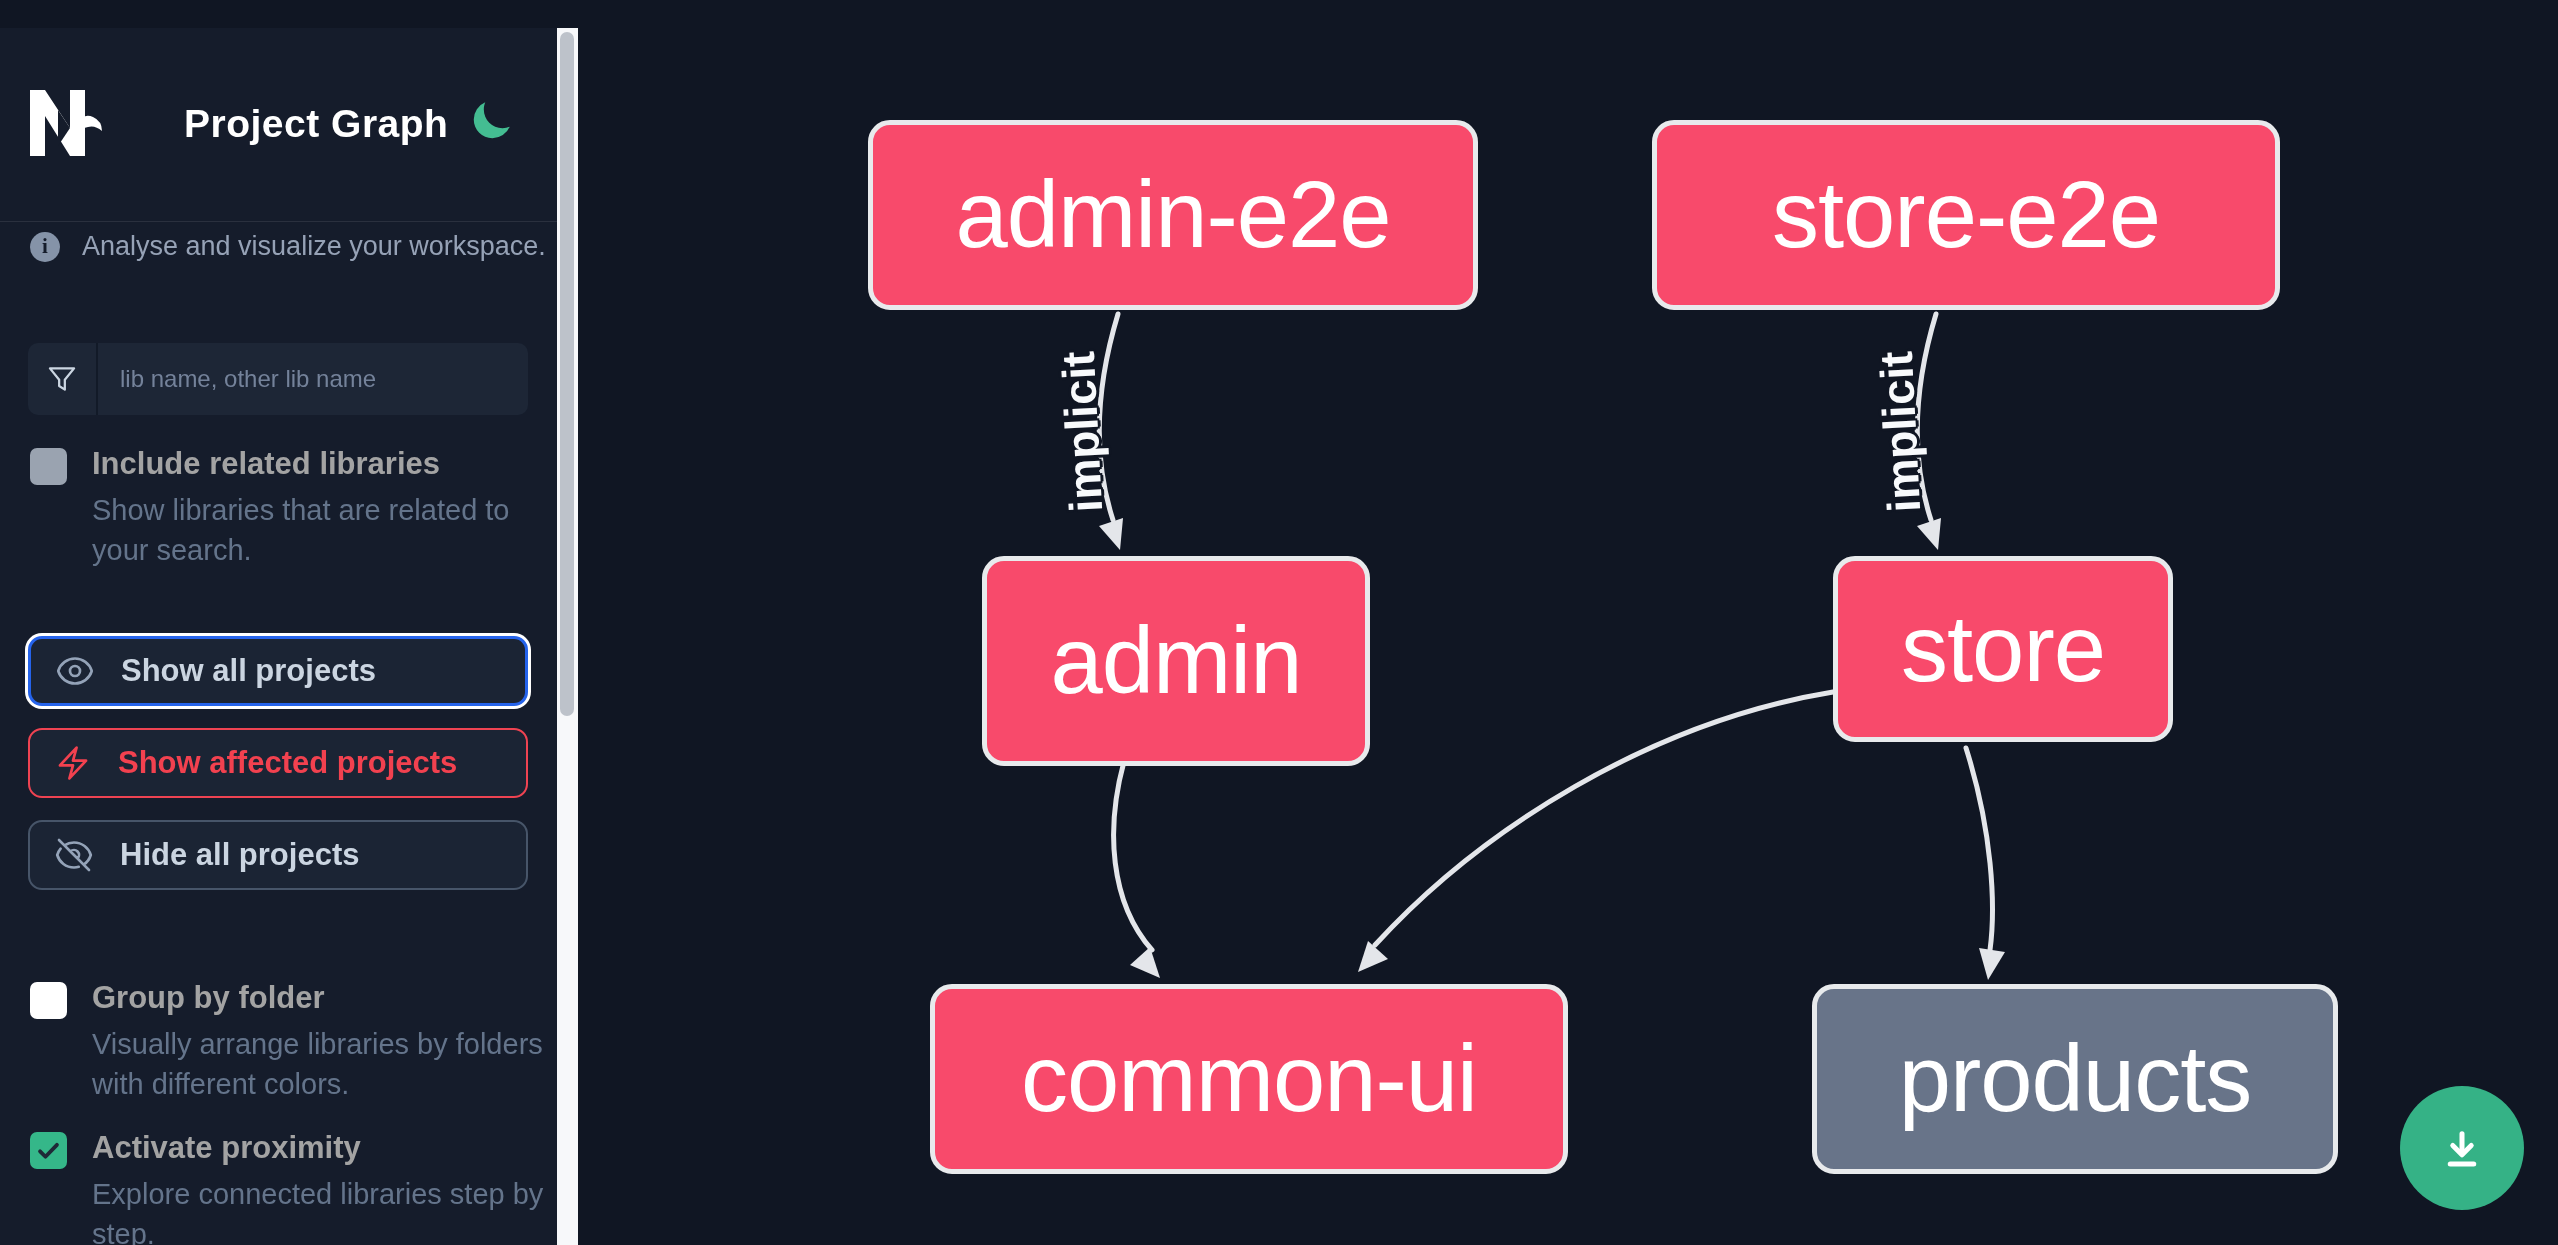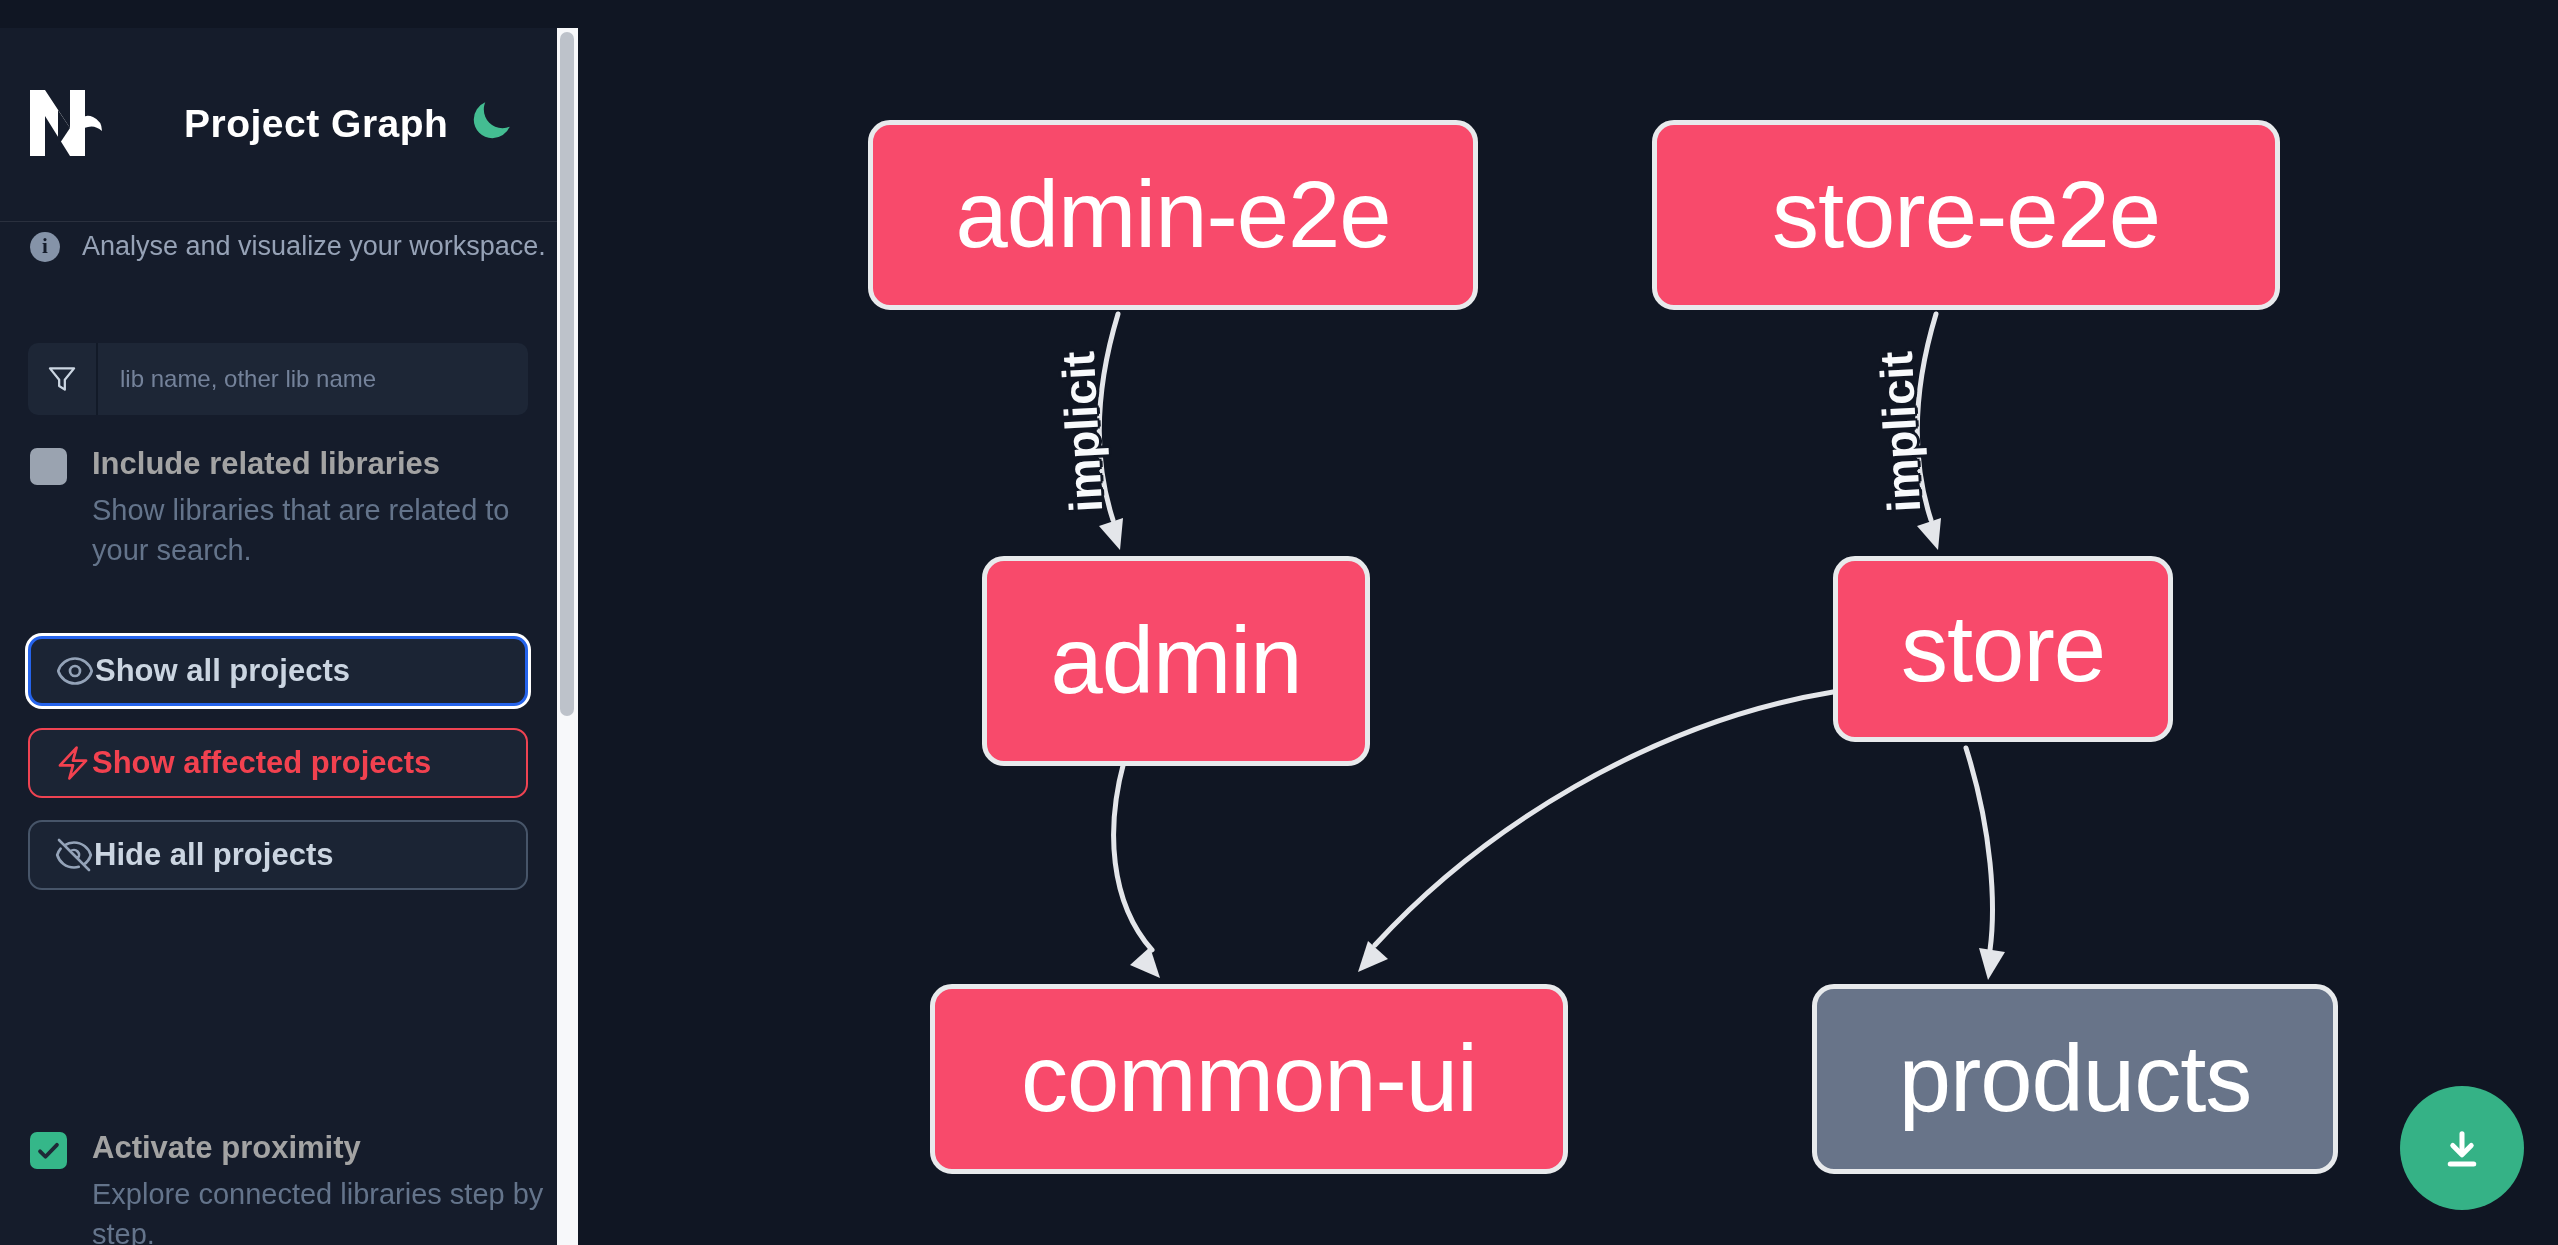--- a/index.html
+++ b/index.html
@@ -33,21 +33,21 @@
   .check-row { position:absolute; left:30px; width:500px; }
   .check-row .cbox { position:absolute; left:0; top:2px; width:37px; height:37px; border-radius:7px; }
   .cbox.gray { background:#9aa3b0; }
   .cbox.white { background:#ffffff; }
   .cbox.green { background:#35b789; display:flex; align-items:center; justify-content:center; }
   .check-row .ctext { margin-left:62px; }
   .check-label { font-size:31px; font-weight:700; color:#a3a3a3; line-height:1.15; }
   .check-desc { width:452px; font-size:29px; color:#64748b; line-height:1.38; margin-top:8px; }
 
   .btn { position:absolute; left:28px; width:500px; height:70px; background:#1b2434; border-radius:14px;
-         display:flex; align-items:center; padding:0 24px; cursor:pointer; }
+         display:flex; align-items:center; gap:26px; padding:0 24px; cursor:pointer; }
   .btn-label { font-size:31px; font-weight:700; color:#cbd5e1; }
   .btn.focused { border:3px solid #2563eb; box-shadow:0 0 0 3px #ffffff; }
   .btn.affected { border:2px solid #ef4352; }
   .btn.affected .btn-label { color:#f2414f; }
   .btn.plain { border:2px solid #475569; }
 
   .stepper-sliver { position:absolute; left:115px; top:1233px; width:326px; height:14px;
                     background:#1b2434; border:2px solid #475569; border-bottom:none;
                     border-radius:10px 10px 0 0; display:flex; }
   .stepper-sliver > div { flex:1; border-right:2px solid #475569; }
@@ -133,20 +133,27 @@
     <span class="btn-label">Show affected projects</span>
   </div>
 
   <div class="btn plain" style="top:792px;">
     <svg width="40" height="40" viewBox="0 0 24 24" fill="none" stroke="#94a3b8" stroke-width="1.6" stroke-linecap="round" stroke-linejoin="round">
       <path d="M3.98 8.223A10.477 10.477 0 0 0 1.934 12C3.226 16.338 7.244 19.5 12 19.5c.993 0 1.953-.138 2.863-.395M6.228 6.228A10.45 10.45 0 0 1 12 4.5c4.756 0 8.773 3.162 10.065 7.498a10.523 10.523 0 0 1-4.293 5.774M6.228 6.228 3 3m3.228 3.228 3.65 3.65m7.894 7.894L21 21m-3.228-3.228-3.65-3.65m0 0a3 3 0 1 0-4.243-4.243m4.242 4.242L9.88 9.88"></path>
     </svg>
     <span class="btn-label">Hide all projects</span>
   </div>
 
+  <div class="check-row" style="top:952px;">
+    <div class="cbox white"></div>
+    <div class="ctext">
+      <div class="check-label">Group by folder</div>
+      <div class="check-desc">Visually arrange libraries by folders with different colors.</div>
+    </div>
+  </div>
 
   <div class="check-row" style="top:1102px;">
     <div class="cbox green">
       <svg width="27" height="27" viewBox="0 0 24 24" fill="none" stroke="#1f2937" stroke-width="3.4" stroke-linecap="round" stroke-linejoin="round">
         <path d="M4.5 12.75 l4.8 4.8 L19.5 7"></path>
       </svg>
     </div>
     <div class="ctext">
       <div class="check-label">Activate proximity</div>
       <div class="check-desc">Explore connected libraries step by step.</div>

